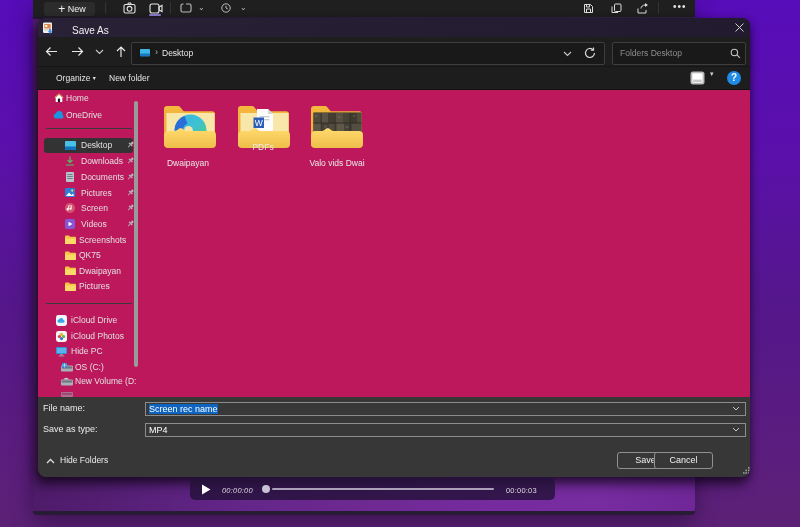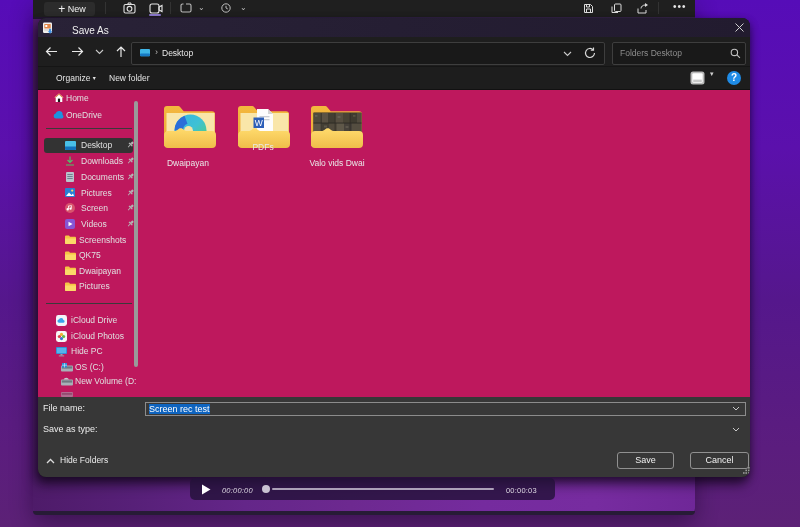--- a/index.html
+++ b/index.html
@@ -364,34 +364,35 @@
             <rect x="15" y="21.5" width="3" height="2" fill="#6e685a" opacity=".6"></rect>
             <rect x="36.5" y="22" width="3" height="2" fill="#6a6456" opacity=".6"></rect>
           </g>
         <path d="M6 44a4 4 0 01-4-4V31c0-2.2 1.8-4 4-4h6.5c3 0 3.4-2.8 6.2-2.8 2.8 0 3.2 2.8 6.2 2.8H50a4 4 0 014 4v9a4 4 0 01-4 4z" fill="url(#gfront)"></path>
       </svg>
       <div class="flabel" style="left:254px;top:68px;">Valo vids Dwai</div>
     </div>
   </div>
   <div class="abs" id="footer">
     <div class="flabelr" style="top:6px;">File name:</div>
-    <div class="finput" style="top:5px;"><span style="background:#0f64bf;">Screen rec test</span></div>
+    <div class="finput" style="top:5px;"><span style="background:#0f64bf;">Screen rec name</span></div>
     <svg class="abs" style="left:694px;top:9px;" width="8" height="5" viewBox="0 0 8 5" fill="none" stroke="#c8c8c8" stroke-width="1">
         <path d="M1 1l3 3 3-3"></path>
       </svg>
     <div class="flabelr" style="top:27px;">Save as type:</div>
+    <div class="finput" style="top:26px;">MP4</div>
     <svg class="abs" style="left:694px;top:30px;" width="8" height="5" viewBox="0 0 8 5" fill="none" stroke="#c8c8c8" stroke-width="1">
         <path d="M1 1l3 3 3-3"></path>
       </svg>
     <svg class="abs" style="left:8px;top:61px;" width="9" height="6" viewBox="0 0 9 6" fill="none" stroke="#dcdcdc" stroke-width="1.3">
         <path d="M1 5l3.5-3.5L8 5"></path>
       </svg>
     <div class="abs" style="left:22px;top:58px;font-size:8.5px;">Hide Folders</div>
     <div class="btn" style="left:579px;top:55px;width:55px;">Save</div>
-    <div class="btn" style="left:616px;top:55px;width:57px;margin-left:36px;">Cancel</div>
+    <div class="btn" style="left:616px;top:55px;width:57px;">Cancel</div>
     <svg class="abs" style="left:705px;top:70px;" width="7" height="7" viewBox="0 0 7 7" fill="#9a9a9a">
       <rect x="5" y="0" width="1.6" height="1.6"></rect>
         <rect x="5" y="2.6" width="1.6" height="1.6"></rect>
         <rect x="2.4" y="2.6" width="1.6" height="1.6"></rect>
         <rect x="5" y="5.2" width="1.6" height="1.6"></rect>
         <rect x="2.4" y="5.2" width="1.6" height="1.6"></rect>
         <rect x="0" y="5.2" width="1.6" height="1.6"></rect>
     </svg>
   </div>
 </div>

